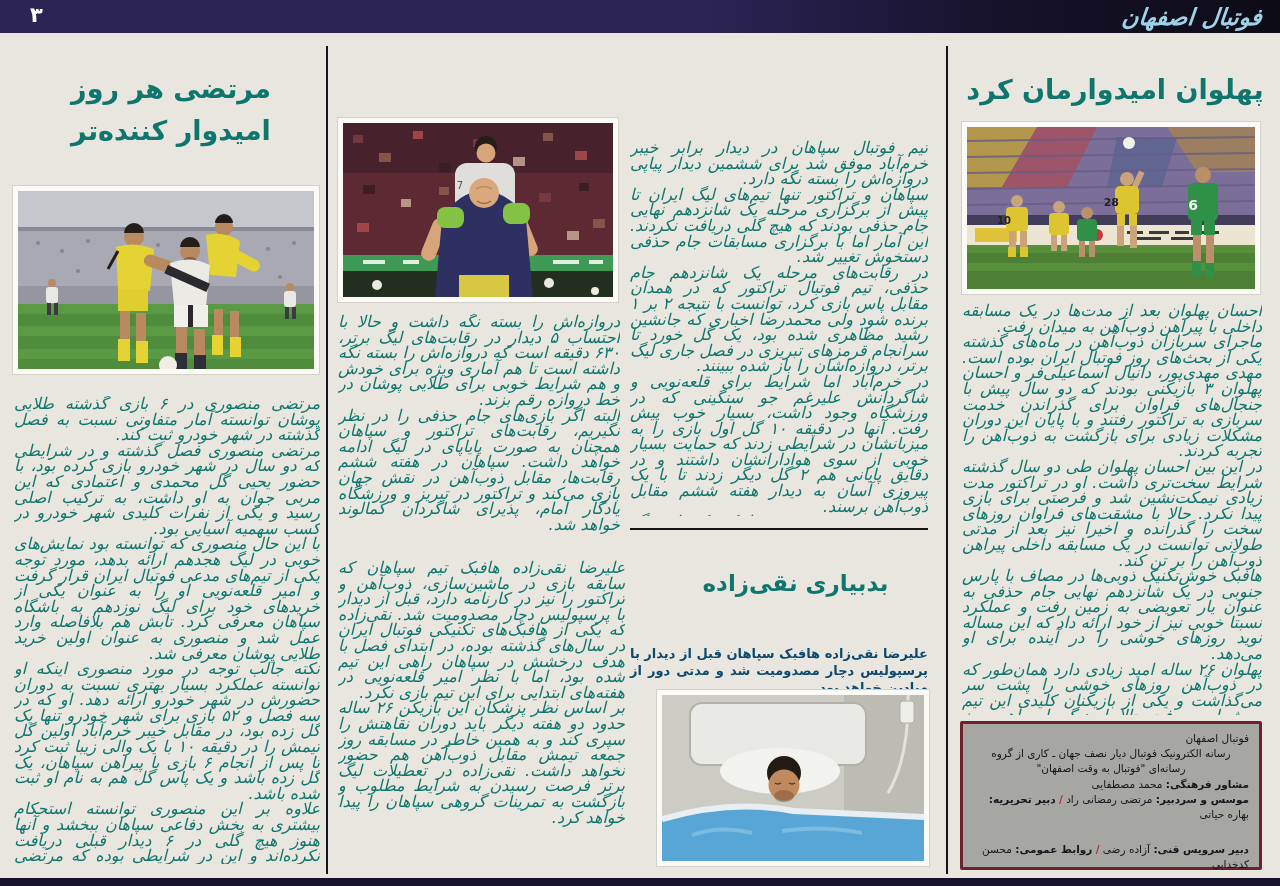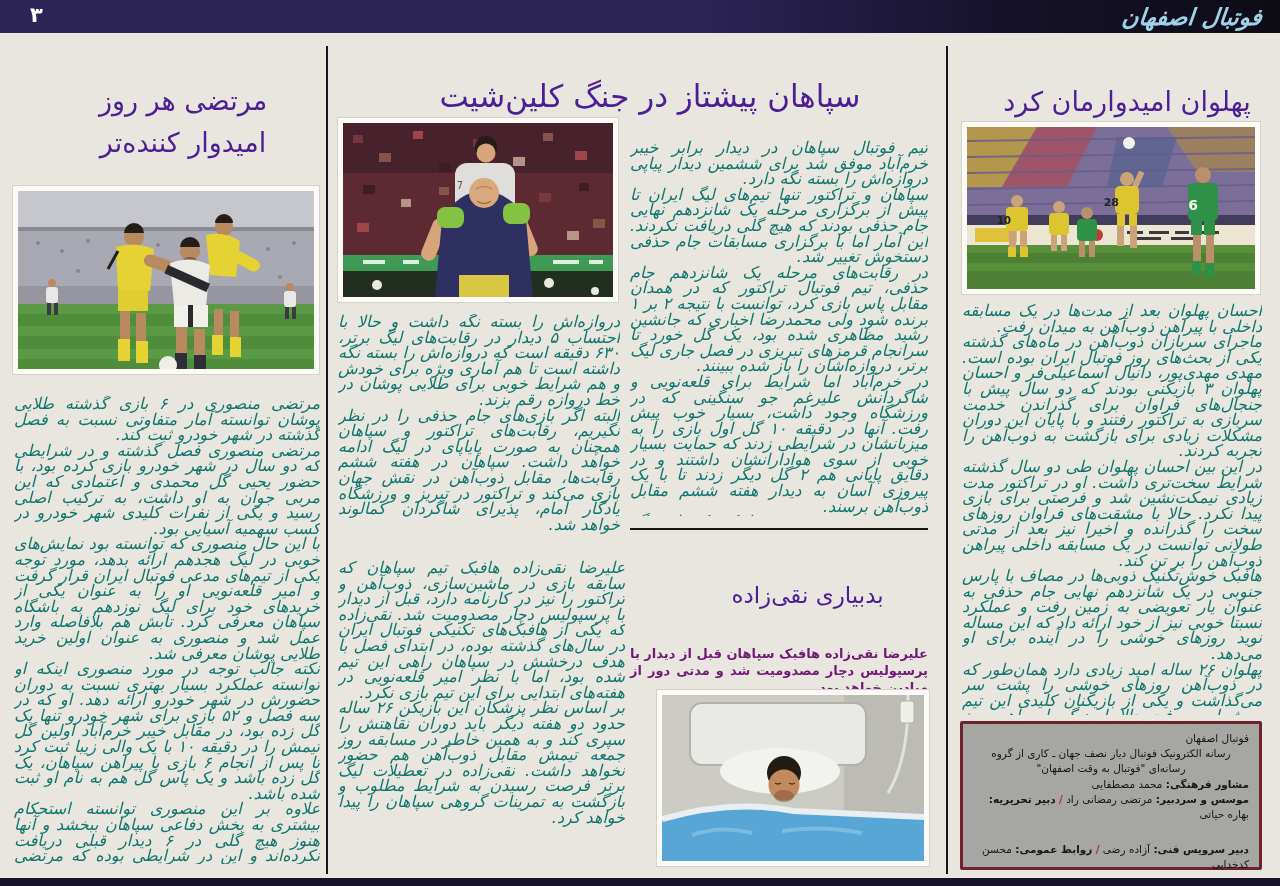--- a/index.html
+++ b/index.html
@@ -15,33 +15,33 @@
     color:#9fd2e8;font-size:23px;font-weight:bold;font-style:italic;transform:skewX(-6deg);}
   .page-num{position:absolute;top:0;left:30px;height:33px;line-height:31px;
     color:#ffffff;font-size:21px;font-weight:bold;}
   
   .vrule{position:absolute;top:46px;width:2px;height:828px;background:#17141f;}
   .vrule-1{left:326px;}
   .vrule-2{left:946px;}
   .hrule{position:absolute;height:2px;background:#141414;}
   .bottomstrip{position:absolute;left:0;top:878px;width:1280px;height:8px;background:#17132c;}
   
-  .headline{position:absolute;margin:16px;color:#4c1d95;font-weight:normal;text-align:center;letter-spacing:-0.5px;}
+  .headline{position:absolute;margin:4px;color:#0f766e;font-weight:bold;text-align:center;letter-spacing:-0.5px;}
   #headline-pahlavan{left:960px;top:70px;width:302px;font-size:27px;line-height:1.2;}
   #headline-sepahan{left:340px;top:62px;width:588px;font-size:31px;line-height:1.2;}
   #headline-naghizadeh{left:655px;top:566px;width:273px;font-size:23px;line-height:1.2;}
   #headline-mansouri{left:14px;top:64px;width:306px;font-size:27px;line-height:1.55;}
   
   .photo-frame{position:absolute;background:#fbfaf6;padding:5px;box-shadow:0 0 0 1px #d4d1c8;}
   .photo-frame svg{display:block;}
   
   .bodytext{position:absolute;font-size:16px;line-height:15.6px;text-align:justify;overflow:hidden;color:#0f766e;font-style:italic;}
   .bodytext p{margin:0;}
   .lede{position:absolute;left:630px;top:645px;width:298px;font-size:13px;font-weight:bold;
-    line-height:17px;text-align:justify;color:#701a75;}
+    line-height:17px;text-align:justify;color:#0c4a6e;}
   
   .credits{position:absolute;left:960px;top:721px;width:302px;height:149px;box-sizing:border-box;
     background:#a6a6a3;border:3px solid #6e2230;border-radius:2px;padding:7px 10px 6px;
     font-size:10.5px;line-height:14.8px;color:#15151a;text-align:right;}
   .credits .credits-title{font-weight:normal;}
   .credits .credits-sub{margin-bottom:2px;text-align:center;}
   .credits .b{font-weight:bold;}
   .credits .r{color:#c2253a;font-weight:bold;}
   #credits-rows .credits-row:nth-child(3){margin-top:20px;}
 </style>
@@ -150,21 +150,20 @@
   <aside class="credits">
     <div class="credits-title">فوتبال اصفهان</div>
     <div class="credits-sub">رسانه الکترونیک فوتبال دیار نصف جهان ـ کاری از گروه رسانه‌ای "فوتبال به وقت اصفهان"</div>
     <div id="credits-rows">
         <div class="credits-row"><span class="b">مشاور فرهنگی:</span><span> محمد مصطفایی</span></div>
         <div class="credits-row"><span class="b">موسس و سردبیر:</span><span> مرتضی رمضانی راد </span><span class="r">/</span><span> </span><span class="b">دبیر تحریریه:</span><span> بهاره حیاتی</span></div>
         <div class="credits-row"><span class="b">دبیر سرویس فنی:</span><span> آزاده رضی </span><span class="r">/</span><span>  </span><span class="b">روابط عمومی:</span><span> محسن کدخدایی</span></div>
       </div>
   </aside>
 
-  <h1 class="headline" id="headline-sepahan">سپاهان پیشتاز در جنگ کلین‌شیت</h1>
 
   <figure class="photo-frame" style="left:338px;top:118px;margin:0;">
     <svg width="270" height="174" viewBox="0 0 270 174" preserveAspectRatio="none">
       <rect width="270" height="174" fill="#5d2a33"></rect>
       <rect width="270" height="50" fill="#47222c"></rect>
       <g opacity="0.9">
         <rect x="10" y="12" width="10" height="8" fill="#7a3a42"></rect>
           <rect x="36" y="30" width="12" height="9" fill="#8a5a4a"></rect>
         <rect x="70" y="8" width="10" height="8" fill="#a84a4a"></rect>
           <rect x="96" y="40" width="12" height="9" fill="#3a1d24"></rect>

